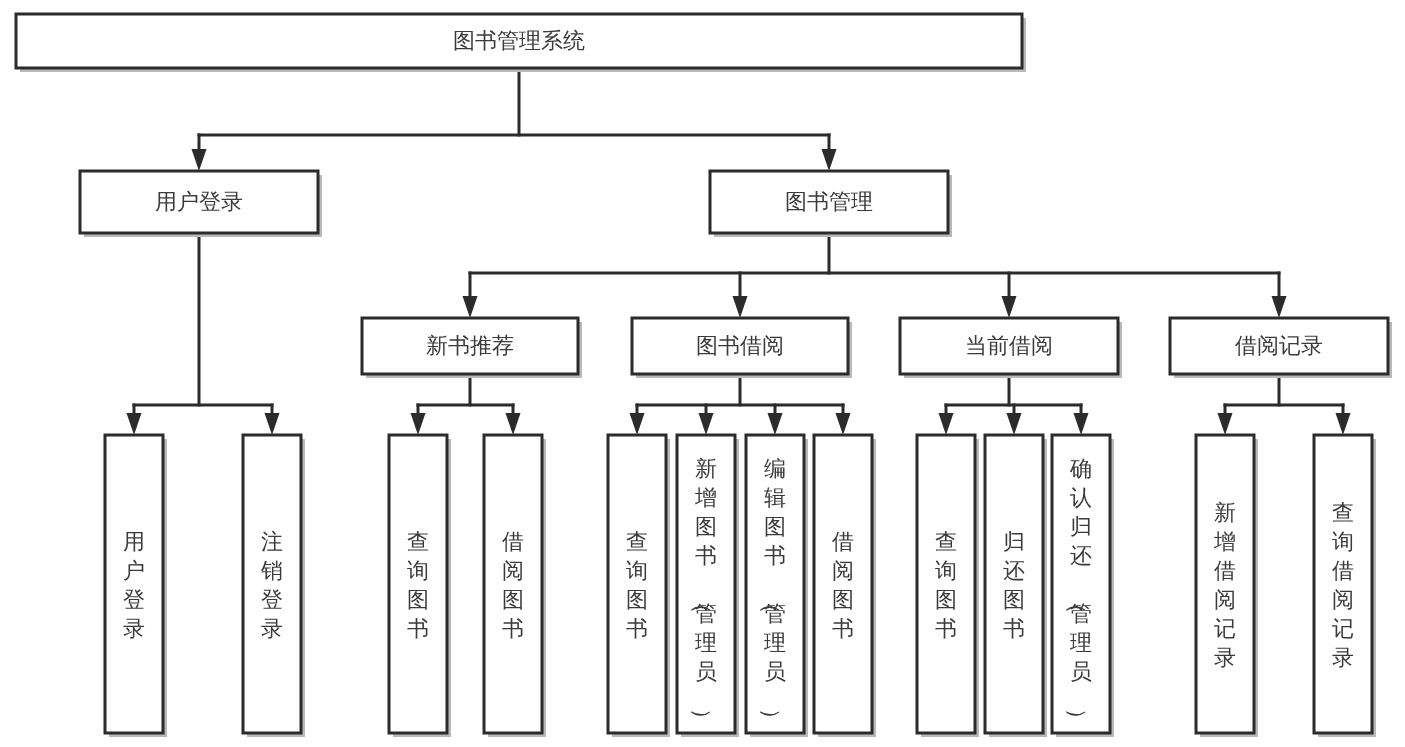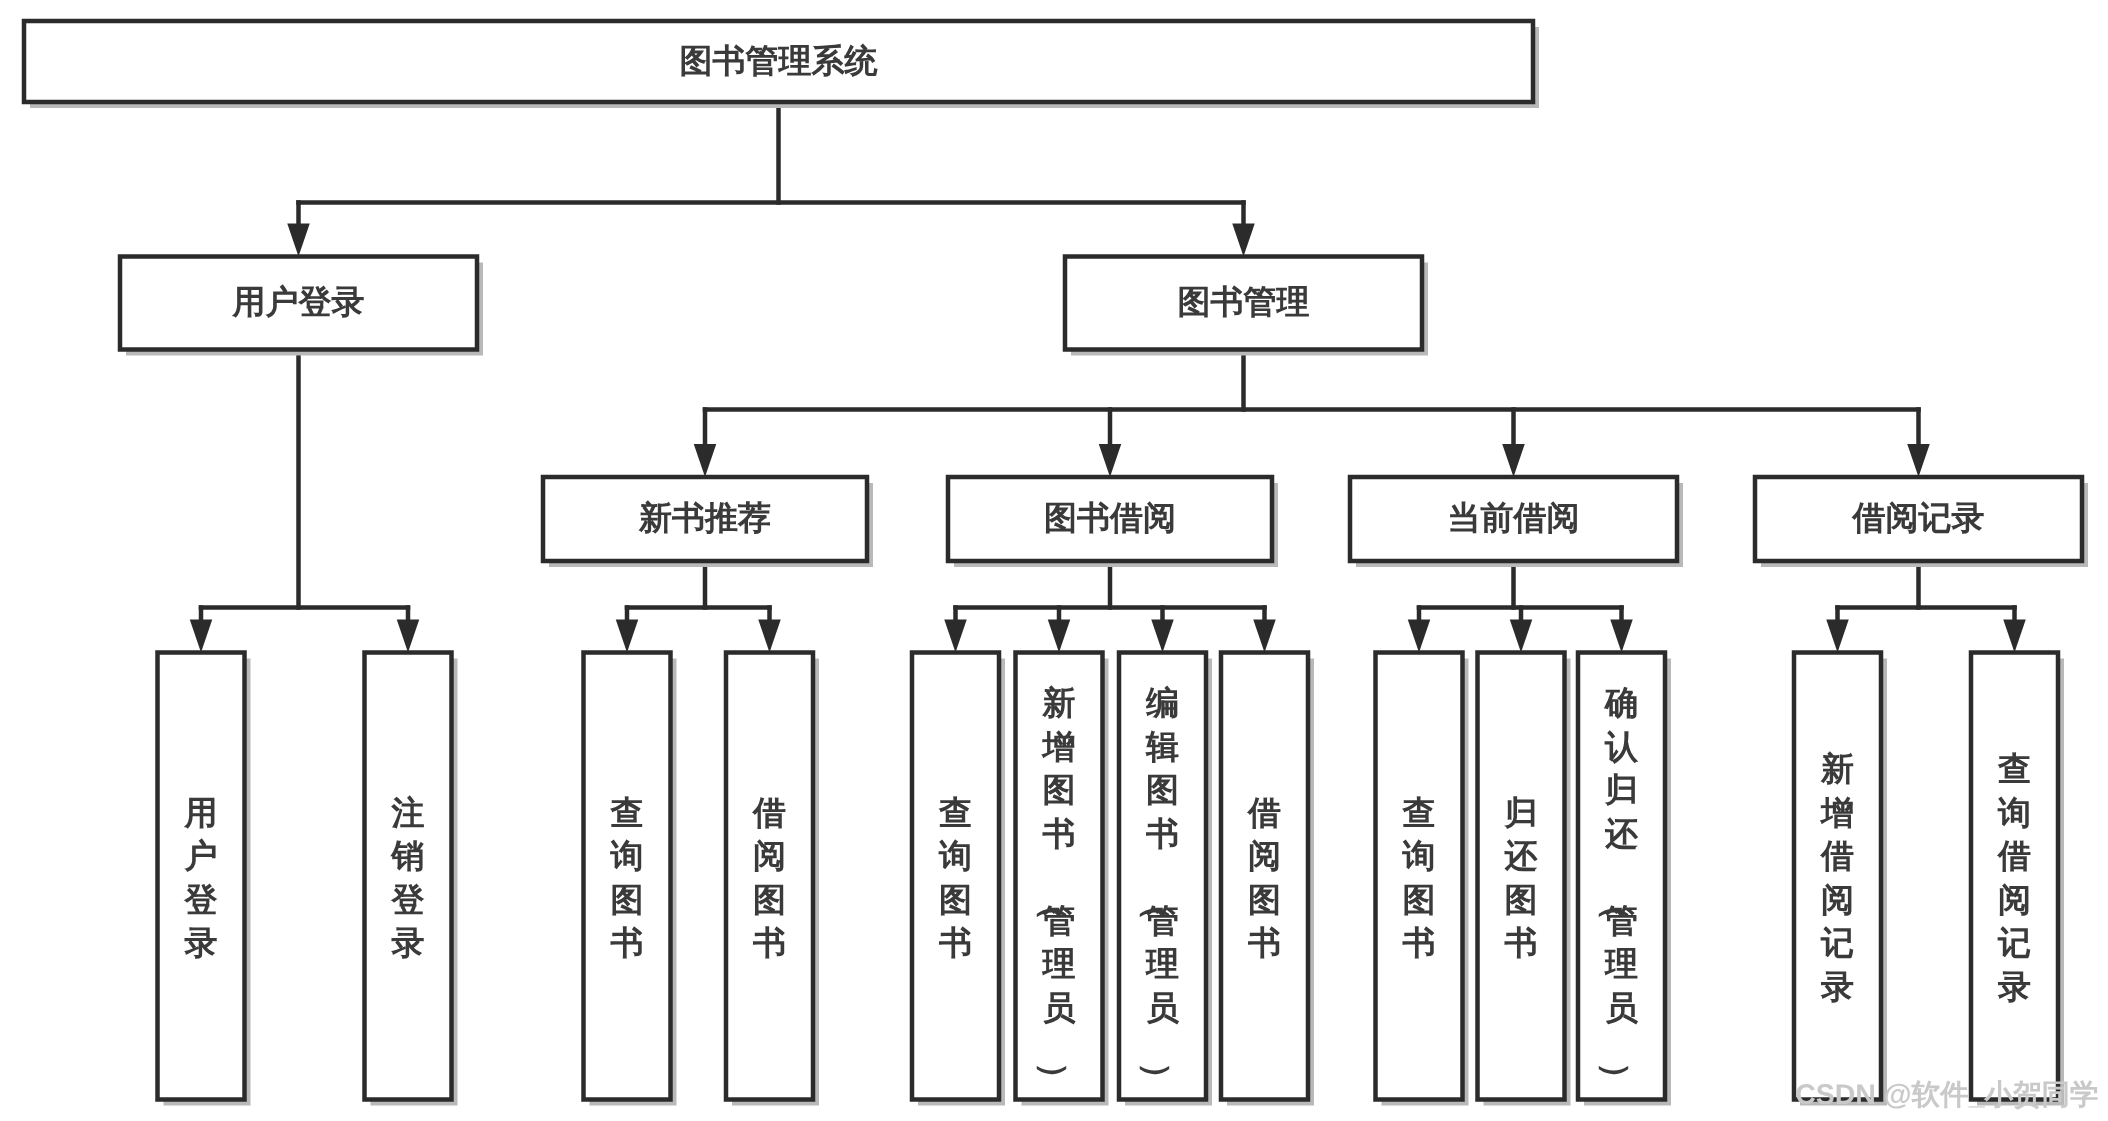--- a/index.html
+++ b/index.html
@@ -11,21 +11,20 @@
     width: 1405px;
     height: 747px;
     font-family: "Liberation Sans", "DejaVu Sans", sans-serif;
     overflow: hidden;
     position: relative;
   }
   #diagram-root {
     position: relative;
     width: 1405px;
     height: 747px;
-    font-weight: bold;
   }
   svg#tree-svg {
     position: absolute;
     top: 0;
     left: 0;
     width: 1405px;
     height: 747px;
     display: block;
   }
   .node-box {
@@ -240,14 +239,13 @@
           <rect class="node-box" x="1196" y="435" width="58" height="298"></rect>
           <text class="node-label-v" x="1225" y="0"><tspan x="1225" y="520">新</tspan><tspan x="1225" y="549">增</tspan><tspan x="1225" y="578">借</tspan><tspan x="1225" y="607">阅</tspan><tspan x="1225" y="636">记</tspan><tspan x="1225" y="665">录</tspan></text>
         </g>
         <g>
           <rect class="node-shadow" x="1318" y="439" width="58" height="298"></rect>
           <rect class="node-box" x="1314" y="435" width="58" height="298"></rect>
           <text class="node-label-v" x="1343" y="0"><tspan x="1343" y="520">查</tspan><tspan x="1343" y="549">询</tspan><tspan x="1343" y="578">借</tspan><tspan x="1343" y="607">阅</tspan><tspan x="1343" y="636">记</tspan><tspan x="1343" y="665">录</tspan></text>
         </g>
       </g>
   </svg>
-  <div class="watermark">CSDN @软件_小贺同学</div>
 </div>
 
 </body></html>

